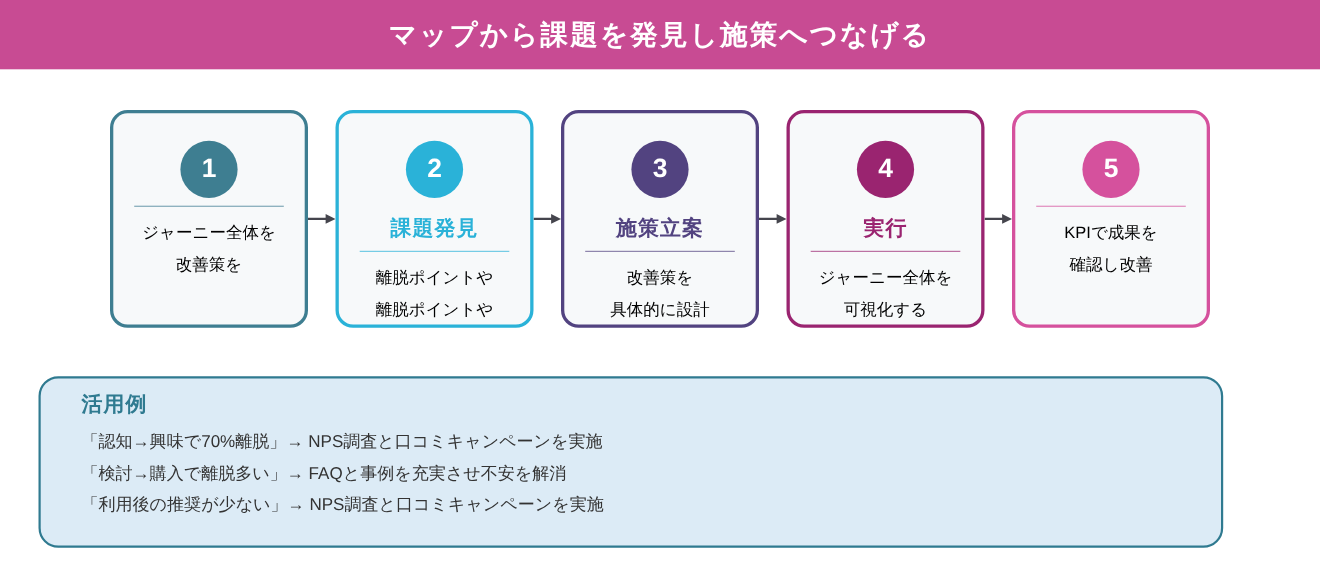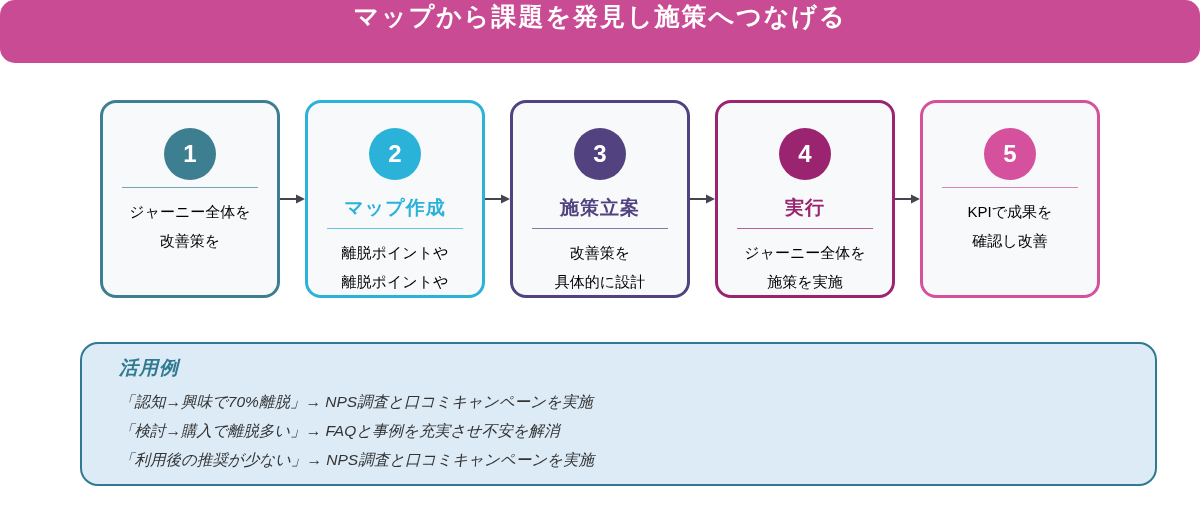--- a/index.html
+++ b/index.html
@@ -7,22 +7,22 @@
   body {
     background: #ffffff;
     font-family: "Liberation Sans", "DejaVu Sans", sans-serif;
     overflow: hidden;
   }
   .banner {
     width: 1200px;
     height: 63px;
     background: var(--c, #c84b93);
     display: flex;
-    justify-content: center;
-    border-radius: 15px;
+    align-items: center;
+    justify-content: center;
   }
   .banner h1 {
     color: #ffffff;
     font-size: 25px;
     font-weight: bold;
     letter-spacing: 2px;
   }
   .flow {
     margin-top: 37px;
     display: flex;
@@ -69,27 +69,26 @@
     color: #000000;
   }
   .arrow {
     width: 25px;
     align-self: center;
     display: flex;
     align-items: center;
     justify-content: center;
   }
   .usage {
-    margin: 44px 60px 0 80px;
+    margin: 44px 60px 0 35px;
     width: 1077px;
     background: var(--bg, #dcebf6);
     border: 2px solid var(--c, #417e96);
     border-radius: 18px;
-    padding: 11px 20px 12px 37px;
-    font-style: italic;
+    padding: 11px 20px 24px 37px;
   }
   .usage h2 {
     font-size: 19px;
     font-weight: bold;
     letter-spacing: 1px;
     color: var(--c, #2f7a90);
   }
   .usage-line {
     margin-top: 5px;
     font-size: 15.5px;
@@ -122,21 +121,21 @@
     <svg width="25" height="14" viewBox="0 0 25 14">
         <line x1="0" y1="7" x2="17" y2="7" stroke="#45454d" stroke-width="2"></line>
         <polygon points="16,2.5 25,7 16,11.5" fill="#45454d"></polygon>
       </svg>
   </div>
 
   <div class="card" style="--c: #2ab2d8;">
     <div class="num">
         <span>2</span>
       </div>
-    <div class="card-title">マップ作成</div>
+    <div class="card-title">課題発見</div>
     <div class="divider"></div>
     <div class="desc">
       <span>離脱ポイントや</span><br>
       <span>離脱ポイントや</span>
     </div>
   </div>
 
   <div class="arrow">
     <svg width="25" height="14" viewBox="0 0 25 14">
         <line x1="0" y1="7" x2="17" y2="7" stroke="#45454d" stroke-width="2"></line>
@@ -164,21 +163,21 @@
   </div>
 
   <div class="card" style="--c: #9a2470;">
     <div class="num">
         <span>4</span>
       </div>
     <div class="card-title">実行</div>
     <div class="divider"></div>
     <div class="desc">
       <span>ジャーニー全体を</span><br>
-      <span>施策を実施</span>
+      <span>可視化する</span>
     </div>
   </div>
 
   <div class="arrow">
     <svg width="25" height="14" viewBox="0 0 25 14">
         <line x1="0" y1="7" x2="17" y2="7" stroke="#45454d" stroke-width="2"></line>
         <polygon points="16,2.5 25,7 16,11.5" fill="#45454d"></polygon>
       </svg>
   </div>
 

